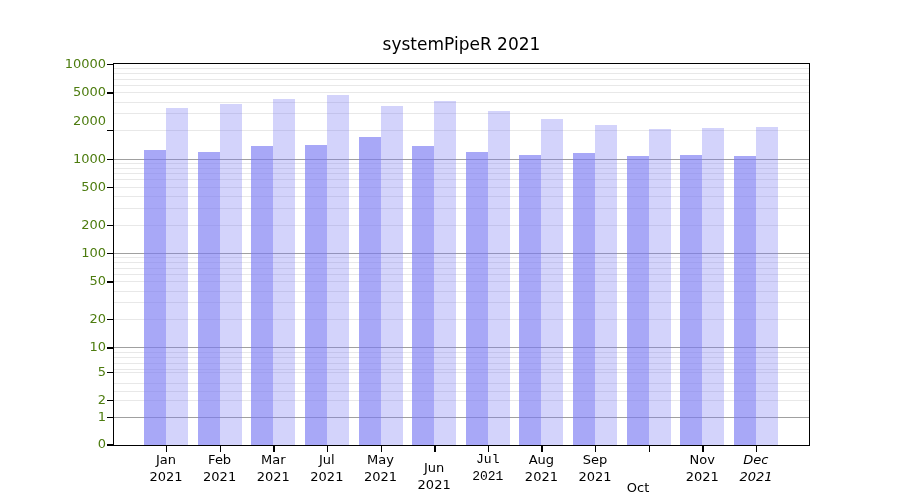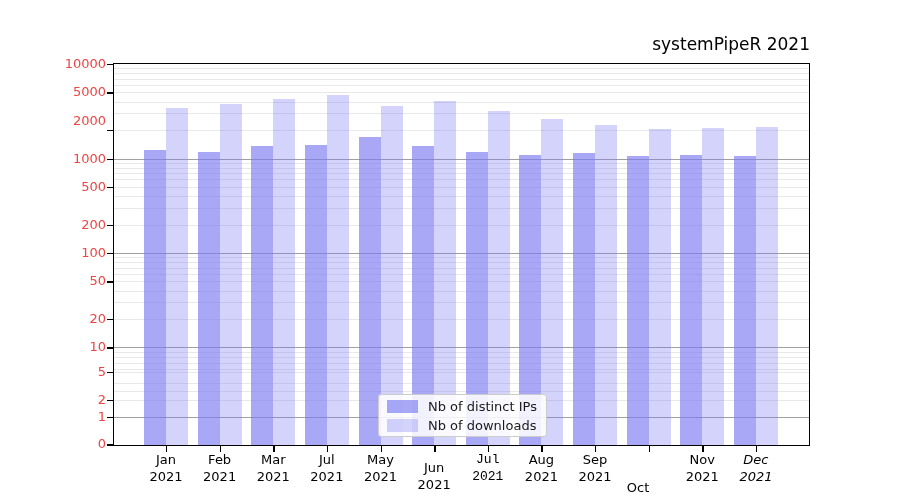--- a/index.html
+++ b/index.html
@@ -3,37 +3,37 @@
 <meta charset="utf-8">
 <style>
   html,body{margin:0;padding:0;background:#fff;}
   #figure{
     position:relative;width:900px;height:500px;background:#ffffff;
     font-family:"DejaVu Sans","Liberation Sans",sans-serif;color:#000;
     overflow:hidden;
   }
   #chart-title{
     position:absolute;left:113px;top:34px;width:697px;height:22px;
-    text-align:right;font-size:17px;color:#000;
+    text-align:center;font-size:17px;color:#000;
   }
   #plot-area{
     position:absolute;left:113px;top:63px;width:697px;height:383px;
     background:#fff;
   }
   .gridline{position:absolute;left:0;width:697px;height:1px;z-index:1;}
   .gridline.minor{background:#e8e8e8;}
   .gridline.major{background:#a0a0a0;}
   .bar{position:absolute;z-index:2;}
   #plot-frame{
     position:absolute;left:113px;top:63px;width:697px;height:383px;
     border:1.5px solid #000;box-sizing:border-box;z-index:3;pointer-events:none;
   }
   .ytick-label{
     position:absolute;left:14px;width:92px;height:18px;line-height:18px;
-    text-align:right;font-size:13px;color:#ef4444;
+    text-align:right;font-size:13px;color:#4d7c0f;
   }
   .ytick-mark{position:absolute;left:107px;width:6px;height:1.4px;background:#000;}
   .xtick-mark{position:absolute;top:446px;width:1.4px;height:6px;background:#000;}
   .xtick-label{
     position:absolute;top:451px;width:72px;text-align:center;
     font-size:13px;line-height:17px;color:#000;
   }
   #legend{
     position:absolute;left:378px;top:394px;width:169px;height:43px;
     border:1px solid #cccccc;border-radius:3px;
@@ -201,23 +201,13 @@
         <div>Nov</div>
         <div>2021</div>
       </div>
       <div class="xtick-mark" style="left: 755.93px;"></div>
       <div class="xtick-label" style="left: 719.93px; font-style: italic;">
         <div>Dec</div>
         <div>2021</div>
       </div>
     </div>
 
-  <div id="legend">
-    <div class="legend-row">
-      <span class="legend-swatch" id="swatch-dark" style="background: rgba(122, 122, 242, 0.65);"></span>
-      <span class="legend-label">Nb of distinct IPs</span>
-    </div>
-    <div class="legend-row">
-      <span class="legend-swatch" id="swatch-light" style="background: rgba(122, 122, 242, 0.33);"></span>
-      <span class="legend-label">Nb of downloads</span>
-    </div>
-  </div>
 </div>
 
 </body></html>

